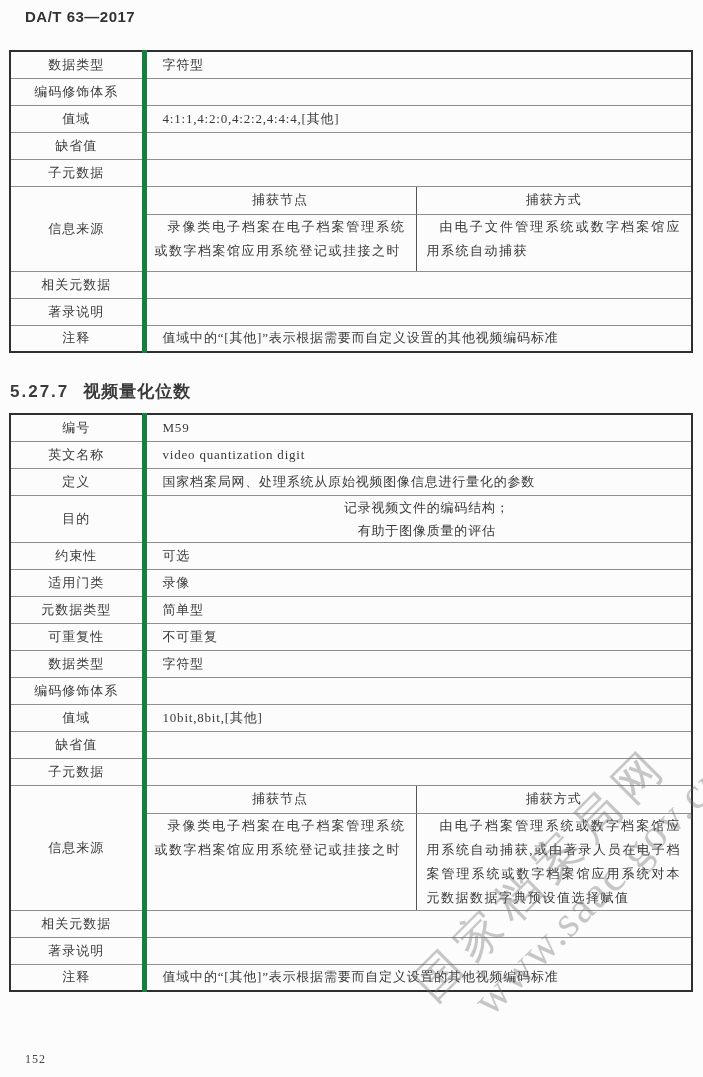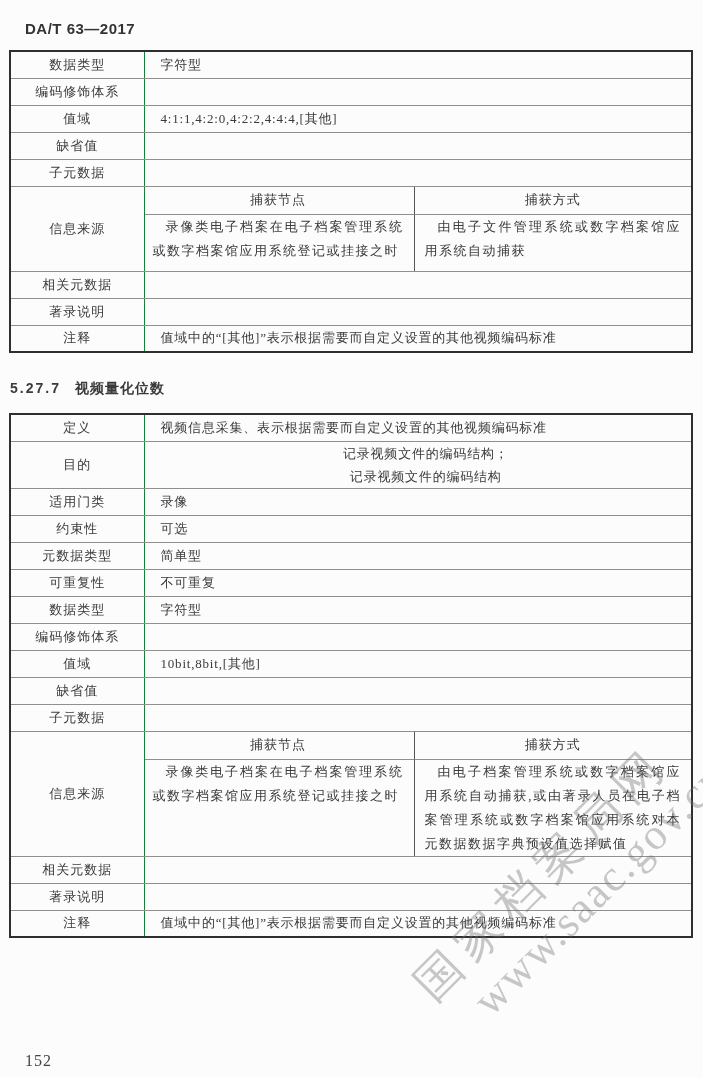--- a/index.html
+++ b/index.html
@@ -6,41 +6,41 @@
   html, body { width: 703px; }
   body {
     width: 703px; height: 1077px;
     background: #fcfcfc;
     font-family: "Liberation Serif", "DejaVu Serif", serif;
     color: #3a3a3a;
     position: relative;
     overflow: hidden;
   }
   .doc-code {
-    position: absolute; left: 25px; top: 20px;
+    position: absolute; left: 25px; top: 8px;
     font-family: "Liberation Sans", "DejaVu Sans", sans-serif;
     font-weight: 600; font-size: 15px; letter-spacing: 0.5px; color: #333;
   }
   .tbl {
     position: absolute; left: 9px; width: 684px;
     border-collapse: collapse;
     table-layout: fixed;
     font-size: 13px;
   }
   .tbl-1 { top: 50px; }
   .tbl-2 { top: 413px; }
   .tbl td {
     border: 1px solid #8f8f8f;
     height: 27px;
     vertical-align: middle;
   }
   .tbl { border: 2px solid #2f2f2f; }
   .tbl td.lbl {
     width: 134px; text-align: center;
-    border-right: 1px solid #15803d;
+    border-right: 5px solid #15803d;
     letter-spacing: 1px;
   }
   .tbl td.val { padding-left: 16px; letter-spacing: 0.8px; margin-left: 36px; }
   .tbl td.nopad { padding: 0; }
   .h2line { height: 52px; }
   .val .twoline div { line-height: 23px; text-align: center; }
   
   .ig { display: grid; grid-template-columns: 270px 1fr; width: 100%; }
   .ig .cell { padding: 0 10px; }
   .ig .c1 { border-right: 1px solid #555; padding-left: 8px; }
@@ -52,26 +52,26 @@
   .ig .bd p {
     text-align: justify; text-indent: 1em; letter-spacing: 1.5px;
     line-height: 24px; width: 100%;
   }
   .bd-short { height: 56px; }
   .bd-tall { height: 96px; }
   .bd-tall p { line-height: 23px; letter-spacing: 1px; }
   .section-heading {
     position: absolute; left: 10px; top: 380px;
     font-family: "Liberation Sans", "DejaVu Sans", sans-serif;
-    font-weight: 700; font-size: 14px; color: #3a3a3a; letter-spacing: 1px;
+    font-weight: 700; font-size: 17px; color: #3a3a3a; letter-spacing: 1px;
   }
   .section-heading .num { margin-right: 14px; letter-spacing: 2px; }
   .page-num {
     position: absolute; left: 25px; top: 1052px;
-    font-size: 16px; letter-spacing: 1px; color: #444;
+    font-size: 12px; letter-spacing: 1px; color: #444;
   }
   .watermark {
     position: absolute; left: 300px; top: 840px; width: 520px;
     transform: rotate(-45deg);
     transform-origin: center center;
     color: rgba(110, 110, 110, 0.38);
     pointer-events: none; text-align: center;
     line-height: 1.15;
   }
   .watermark .wm-cn { font-size: 46px; letter-spacing: 10px; font-weight: 400; }
@@ -133,40 +133,48 @@
   </tr>
 </tbody>
   </table>
 
 <div class="section-heading">
   <span class="num">5.27.7</span><span>视频量化位数</span>
 </div>
 
 <table class="tbl tbl-2">
   <tbody>
+      <tr>
+    <td class="lbl">编号</td>
+    <td class="val">M59</td>
+  </tr>
+  <tr>
+    <td class="lbl">英文名称</td>
+    <td class="val">video quantization digit</td>
+  </tr>
   <tr>
     <td class="lbl">定义</td>
-    <td class="val">视频信息采集、表示根据需要而自定义设置的其他视频编码标准</td>
+    <td class="val">国家档案局网、处理系统从原始视频图像信息进行量化的参数</td>
   </tr>
   <tr>
     <td class="lbl h2line">目的</td>
     <td class="val h2line">
       <div class="twoline">
         <div>记录视频文件的编码结构；</div>
-        <div>记录视频文件的编码结构</div>
+        <div>有助于图像质量的评估</div>
       </div>
     </td>
   </tr>
   <tr>
+    <td class="lbl">约束性</td>
+    <td class="val">可选</td>
+  </tr>
+  <tr>
     <td class="lbl">适用门类</td>
     <td class="val">录像</td>
-  </tr>
-  <tr>
-    <td class="lbl">约束性</td>
-    <td class="val">可选</td>
   </tr>
   <tr>
     <td class="lbl">元数据类型</td>
     <td class="val">简单型</td>
   </tr>
   <tr>
     <td class="lbl">可重复性</td>
     <td class="val">不可重复</td>
   </tr>
   <tr>

